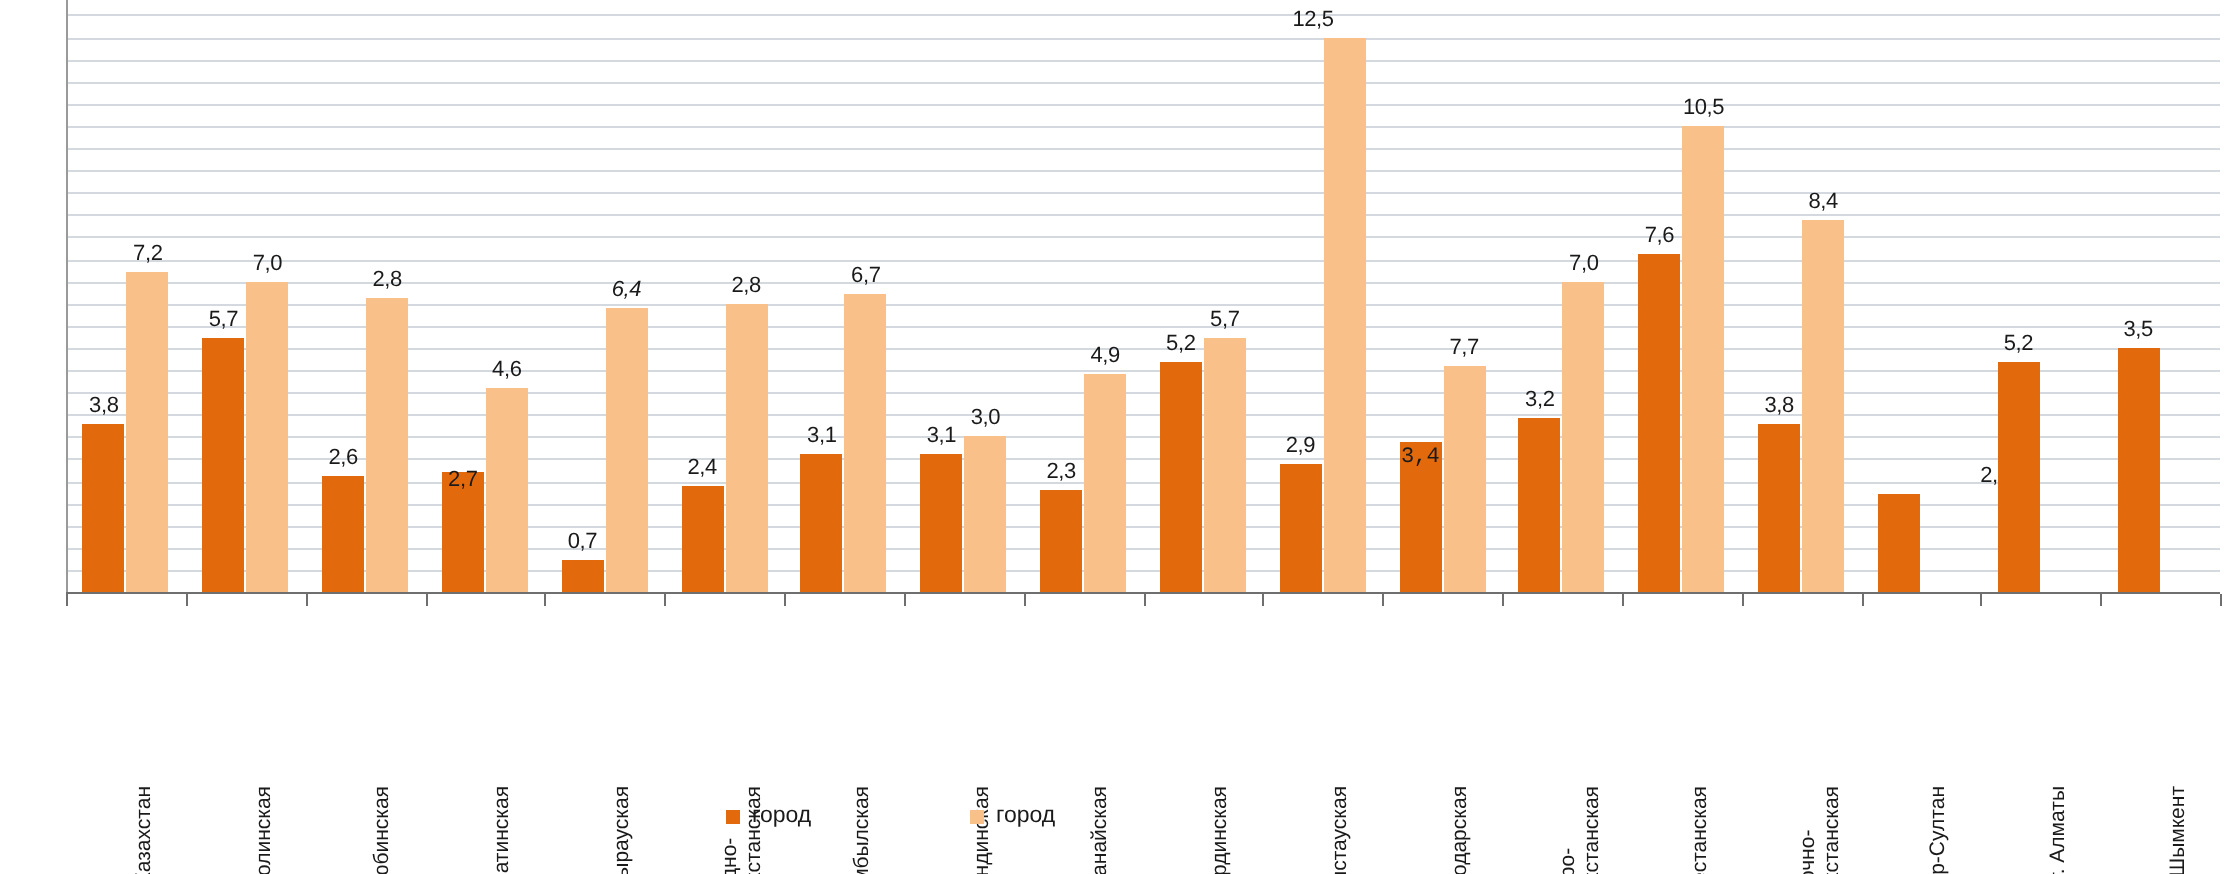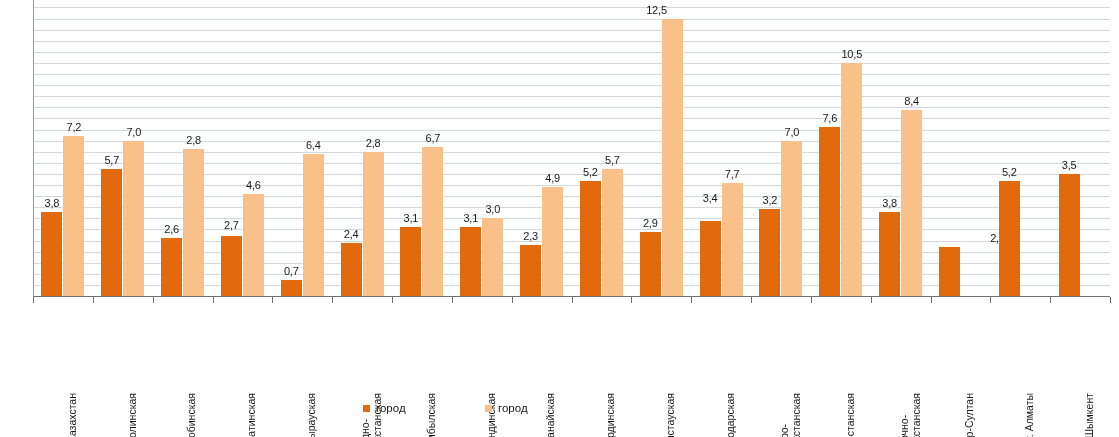--- a/index.html
+++ b/index.html
@@ -176,27 +176,27 @@
         <div class="bar-label" style="left: 23.4167px; width: 35px; top: 121.16px;">7,2</div>
         <div class="bar city" title="Акмолинская — город: 5,7" style="left: 68.25px; width: 21px; height: 126.54px; background: rgb(226, 105, 12);"></div>
         <div class="bar-label" style="left: 61.25px; width: 35px; top: 154.46px;">5,7</div>
         <div class="bar village" title="Акмолинская — село: 7,0" style="left: 90.25px; width: 21px; height: 155.4px; background: rgb(249, 192, 138);"></div>
         <div class="bar-label" style="left: 83.25px; width: 35px; top: 125.6px;">7,0</div>
         <div class="bar city" title="Актюбинская — город: 2,6" style="left: 128.083px; width: 21px; height: 57.72px; background: rgb(226, 105, 12);"></div>
         <div class="bar-label" style="left: 121.083px; width: 35px; top: 223.28px;">2,6</div>
         <div class="bar village" title="Актюбинская — село: 6,6" style="left: 150.083px; width: 21px; height: 146.52px; background: rgb(249, 192, 138);"></div>
         <div class="bar-label" style="left: 143.083px; width: 35px; top: 134.48px;">2,8</div>
         <div class="bar city" title="Алматинская — город: 2,7" style="left: 187.917px; width: 21px; height: 59.94px; background: rgb(226, 105, 12);"></div>
-        <div class="bar-label" style="left: 180.917px; width: 35px; top: 219px;">2,7</div>
+        <div class="bar-label" style="left: 180.917px; width: 35px; top: 234px;">2,7</div>
         <div class="bar village" title="Алматинская — село: 4,6" style="left: 209.917px; width: 21px; height: 102.12px; background: rgb(249, 192, 138);"></div>
         <div class="bar-label" style="left: 202.917px; width: 35px; top: 178.88px;">4,6</div>
         <div class="bar city" title="Атырауская — город: 0,7" style="left: 247.75px; width: 21px; height: 15.54px; background: rgb(226, 105, 12);"></div>
         <div class="bar-label" style="left: 240.75px; width: 35px; top: 265.46px;">0,7</div>
         <div class="bar village" title="Атырауская — село: 6,4" style="left: 269.75px; width: 21px; height: 142.08px; background: rgb(249, 192, 138);"></div>
-        <div class="bar-label" style="left: 262.75px; width: 35px; top: 138.92px;">6,4</div>
+        <div class="bar-label" style="left: 262.75px; width: 35px; top: 138.92px; font-style: italic;">6,4</div>
         <div class="bar city" title="Западно-Казахстанская — город: 2,4" style="left: 307.583px; width: 21px; height: 53.28px; background: rgb(226, 105, 12);"></div>
         <div class="bar-label" style="left: 300.583px; width: 35px; top: 227.72px;">2,4</div>
         <div class="bar village" title="Западно-Казахстанская — село: 6,5" style="left: 329.583px; width: 21px; height: 144.3px; background: rgb(249, 192, 138);"></div>
         <div class="bar-label" style="left: 322.583px; width: 35px; top: 136.7px;">2,8</div>
         <div class="bar city" title="Жамбылская — город: 3,1" style="left: 367.417px; width: 21px; height: 68.82px; background: rgb(226, 105, 12);"></div>
         <div class="bar-label" style="left: 360.417px; width: 35px; top: 212.18px;">3,1</div>
         <div class="bar village" title="Жамбылская — село: 6,7" style="left: 389.417px; width: 21px; height: 148.74px; background: rgb(249, 192, 138);"></div>
         <div class="bar-label" style="left: 382.417px; width: 35px; top: 132.26px;">6,7</div>
         <div class="bar city" title="Карагандинская — город: 3,1" style="left: 427.25px; width: 21px; height: 68.82px; background: rgb(226, 105, 12);"></div>
         <div class="bar-label" style="left: 420.25px; width: 35px; top: 212.18px;">3,1</div>
@@ -208,21 +208,21 @@
         <div class="bar-label" style="left: 502.083px; width: 35px; top: 172.22px;">4,9</div>
         <div class="bar city" title="Кызылординская — город: 5,2" style="left: 546.917px; width: 21px; height: 115.44px; background: rgb(226, 105, 12);"></div>
         <div class="bar-label" style="left: 539.917px; width: 35px; top: 165.56px;">5,2</div>
         <div class="bar village" title="Кызылординская — село: 5,7" style="left: 568.917px; width: 21px; height: 126.54px; background: rgb(249, 192, 138);"></div>
         <div class="bar-label" style="left: 561.917px; width: 35px; top: 154.46px;">5,7</div>
         <div class="bar city" title="Мангистауская — город: 2,9" style="left: 606.75px; width: 21px; height: 64.38px; background: rgb(226, 105, 12);"></div>
         <div class="bar-label" style="left: 599.75px; width: 35px; top: 216.62px;">2,9</div>
         <div class="bar village" title="Мангистауская — село: 12,5" style="left: 628.75px; width: 21px; height: 277.5px; background: rgb(249, 192, 138);"></div>
         <div class="bar-label" style="left: 606px; width: 35px; top: 3.5px;">12,5</div>
         <div class="bar city" title="Павлодарская — город: 3,4" style="left: 666.583px; width: 21px; height: 75.48px; background: rgb(226, 105, 12);"></div>
-        <div class="bar-label" style="left: 659.583px; width: 35px; top: 192px;">3,4</div>
+        <div class="bar-label" style="left: 659.583px; width: 35px; top: 223px; font-family: Liberation Mono, monospace;">3,4</div>
         <div class="bar village" title="Павлодарская — село: 5,1" style="left: 688.583px; width: 21px; height: 113.22px; background: rgb(249, 192, 138);"></div>
         <div class="bar-label" style="left: 681.583px; width: 35px; top: 167.78px;">7,7</div>
         <div class="bar city" title="Северо-Казахстанская — город: 3,9" style="left: 726.417px; width: 21px; height: 86.58px; background: rgb(226, 105, 12);"></div>
         <div class="bar-label" style="left: 719.417px; width: 35px; top: 194.42px;">3,2</div>
         <div class="bar village" title="Северо-Казахстанская — село: 7,0" style="left: 748.417px; width: 21px; height: 155.4px; background: rgb(249, 192, 138);"></div>
         <div class="bar-label" style="left: 741.417px; width: 35px; top: 125.6px;">7,0</div>
         <div class="bar city" title="Туркестанская — город: 7,6" style="left: 786.25px; width: 21px; height: 168.72px; background: rgb(226, 105, 12);"></div>
         <div class="bar-label" style="left: 779.25px; width: 35px; top: 112.28px;">7,6</div>
         <div class="bar village" title="Туркестанская — село: 10,5" style="left: 808.25px; width: 21px; height: 233.1px; background: rgb(249, 192, 138);"></div>
         <div class="bar-label" style="left: 801.25px; width: 35px; top: 47.9px;">10,5</div>

